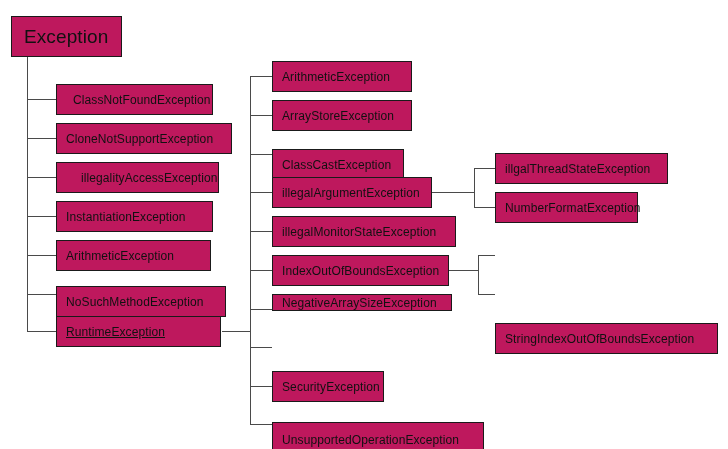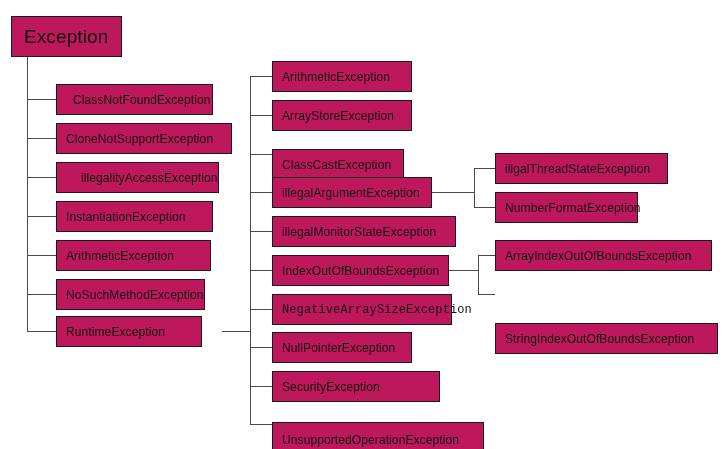--- a/index.html
+++ b/index.html
@@ -61,24 +61,24 @@
   <div class="link h" style="left:27px; top:177px; width:29px;"></div>
   <div class="node" style="left:56px; top:162px; width:163px; height:31px;padding-left:24px;">illegalityAccessException</div>
 
   <div class="link h" style="left:27px; top:216px; width:29px;"></div>
   <div class="node" style="left:56px; top:201px; width:157px; height:31px;">InstantiationException</div>
 
   <div class="link h" style="left:27px; top:255px; width:29px;"></div>
   <div class="node" style="left:56px; top:240px; width:155px; height:31px;">ArithmeticException</div>
 
   <div class="link h" style="left:27px; top:294px; width:29px;"></div>
-  <div class="node" style="left:56px; top:279px; width:149px; height:31px;">NoSuchMethodException</div>
+  <div class="node" style="left:56px; top:286px; width:170px; height:31px;">NoSuchMethodException</div>
 
   <div class="link h" style="left:27px; top:331px; width:29px;"></div>
-  <div class="node" style="left:56px; top:316px; width:146px; height:31px;">RuntimeException</div>
+  <div class="node" style="left:56px; top:316px; width:165px; height:31px;text-decoration:underline;">RuntimeException</div>
 
   <div class="link h" style="left:222px; top:331px; width:28px;"></div>
   <div class="link v" style="left:250px; top:76px; height:348px;"></div>
 
   <div class="link h" style="left:250px; top:76px; width:22px;"></div>
   <div class="node" style="left:272px; top:61px; width:140px; height:31px;">ArithmeticException</div>
 
   <div class="link h" style="left:250px; top:115px; width:22px;"></div>
   <div class="node" style="left:272px; top:100px; width:140px; height:31px;">ArrayStoreException</div>
 
@@ -88,42 +88,40 @@
   <div class="link h" style="left:250px; top:192px; width:22px;"></div>
   <div class="node" style="left:272px; top:177px; width:160px; height:31px;">illegalArgumentException</div>
 
   <div class="link h" style="left:250px; top:231px; width:22px;"></div>
   <div class="node" style="left:272px; top:216px; width:184px; height:31px;">illegalMonitorStateException</div>
 
   <div class="link h" style="left:250px; top:270px; width:22px;"></div>
   <div class="node" style="left:272px; top:255px; width:177px; height:31px;">IndexOutOfBoundsException</div>
 
   <div class="link h" style="left:250px; top:309px; width:22px;"></div>
-  <div class="node" style="left:272px; top:294px; width:180px; height:31px;font-family:Liberation Mono, monospace;">NegativeArraySizeException</div>
+  <div class="node" style="left:272px; top:294px; width:180px; height:17px;">NegativeArraySizeException</div>
 
   <div class="link h" style="left:250px; top:347px; width:22px;"></div>
-  <div class="node" style="left:272px; top:332px; width:140px; height:31px;">NullPointerException</div>
 
   <div class="link h" style="left:250px; top:386px; width:22px;"></div>
-  <div class="node" style="left:272px; top:371px; width:168px; height:31px;">SecurityException</div>
+  <div class="node" style="left:272px; top:371px; width:112px; height:31px;">SecurityException</div>
 
   <div class="link h" style="left:250px; top:424px; width:22px;"></div>
   <div class="node" style="left:272px; top:409px; width:212px; height:35px;margin-top:13px;">UnsupportedOperationException</div>
 
   <div class="link h" style="left:432px; top:192px; width:42px;"></div>
   <div class="link v" style="left:474px; top:168px; height:40px;"></div>
 
   <div class="link h" style="left:474px; top:168px; width:21px;"></div>
   <div class="node" style="left:495px; top:153px; width:173px; height:31px;">illgalThreadStateException</div>
 
   <div class="link h" style="left:474px; top:207px; width:21px;"></div>
   <div class="node" style="left:495px; top:192px; width:143px; height:31px;">NumberFormatException</div>
 
   <div class="link h" style="left:449px; top:270px; width:29px;"></div>
   <div class="link v" style="left:478px; top:255px; height:39px;"></div>
 
   <div class="link h" style="left:478px; top:255px; width:17px;"></div>
-  <div class="node" style="left:495px; top:240px; width:217px; height:31px;">ArrayIndexOutOfBoundsException</div>
 
   <div class="link h" style="left:478px; top:294px; width:17px;"></div>
   <div class="node" style="left:495px; top:279px; width:223px; height:31px;margin-top:44px;">StringIndexOutOfBoundsException</div>
 
 </div>
 
 </body></html>

